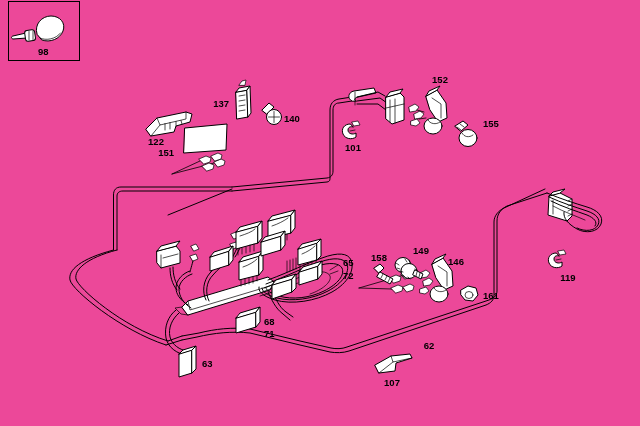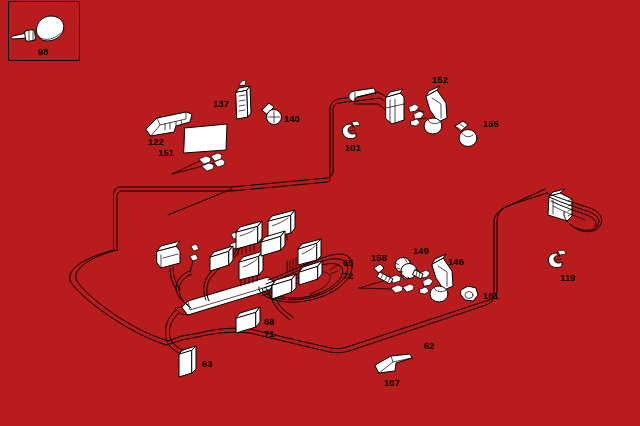--- a/index.html
+++ b/index.html
@@ -5,21 +5,21 @@
 <style>
   html, body {
     margin: 0;
     padding: 0;
     background: #ffffff;
   }
   #sheet {
     position: relative;
     width: 640px;
     height: 426px;
-    background: #b91c1c;
+    background: #ec4899;
     overflow: hidden;
     font-family: "Liberation Sans", sans-serif;
   }
   #sheet svg { display: block; }
   .lbl {
     font-family: "Liberation Sans", sans-serif;
     font-weight: bold;
     font-size: 9.5px;
     fill: #000000;
     dominant-baseline: middle;

